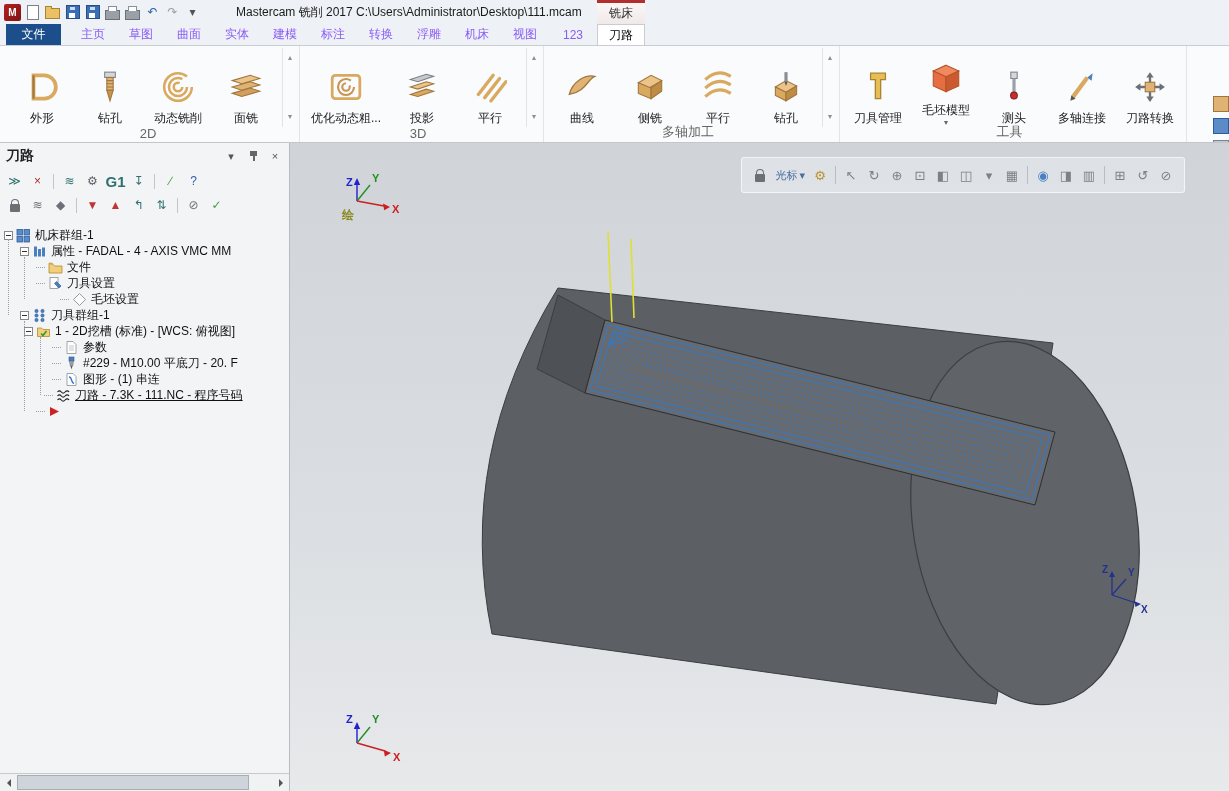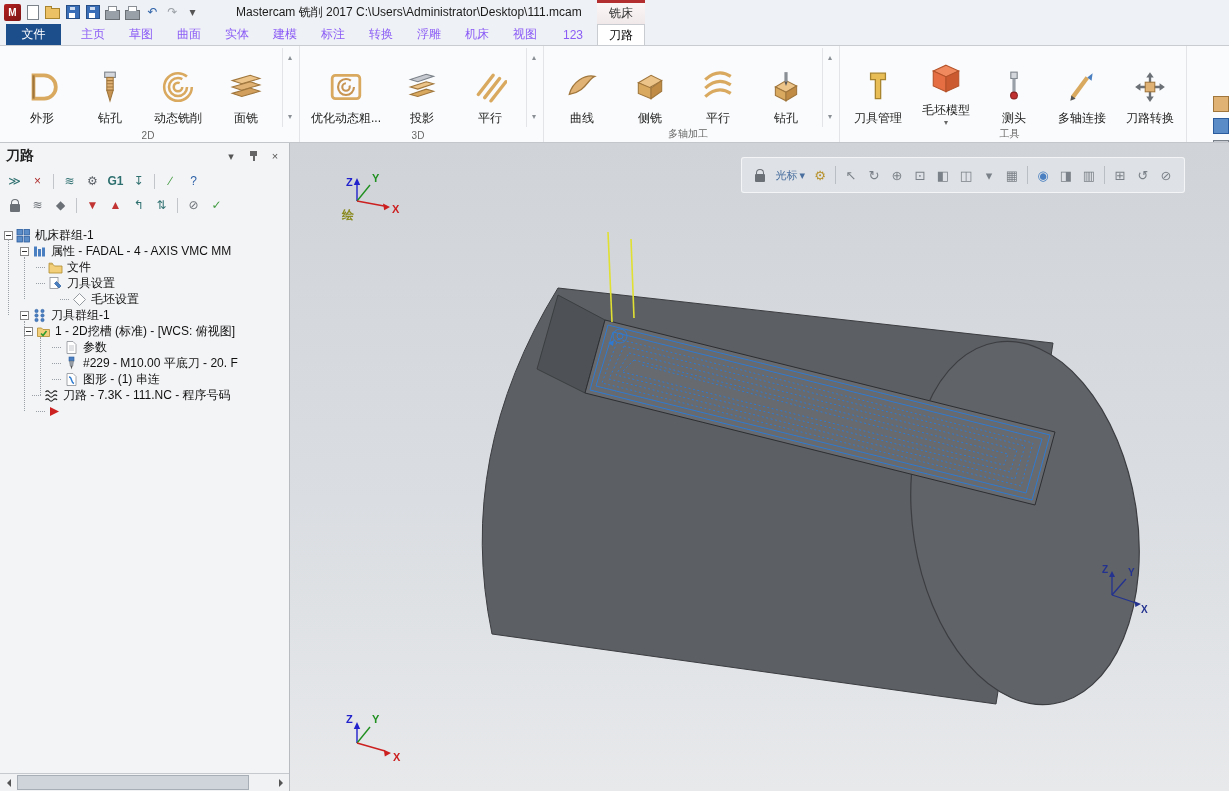--- a/index.html
+++ b/index.html
@@ -26,37 +26,37 @@
   .tab.file{width:55px;background:#1d4e8c;color:#fff;margin-right:8px}
   .tab.active{background:#fff;border:1px solid #c9ccd1;border-bottom:none;color:#000;z-index:2}
   
   #ribbon{position:absolute;left:0;top:46px;right:0;height:97px;background:#fafbfc;border-bottom:1px solid #c3c6ca;display:flex;box-sizing:border-box;padding-left:4px;overflow:hidden}
   .rgroup{display:flex;position:relative;padding:2px 2px 15px 4px;border-right:1px solid #e2e4e8;flex:none}
   .rbtns{display:flex;align-items:flex-end}
   .rbtn{display:flex;flex-direction:column;align-items:center;min-width:54px;padding:5px 7px 0;cursor:default}
   .rbtn svg{width:34px;height:34px}
   .rbtn .lbl{font-size:12px;color:#222;margin-top:2px;white-space:nowrap}
   .rbtn .drop{font-size:8px;color:#666;line-height:8px}
-  .rlabel{position:absolute;bottom:1px;left:0;right:7px;text-align:center;font-size:10px;color:#666}
+  .rlabel{position:absolute;bottom:1px;left:0;right:7px;text-align:center;font-size:13px;color:#666}
   .rmore{width:14px;margin-left:2px;border-left:1px solid #e2e4e8;display:flex;flex-direction:column;justify-content:space-between;align-items:center;padding:6px 0;color:#8a8f96;font-size:8px;line-height:8px}
   #ribbon-clip{position:absolute;right:0;top:50px;width:16px;display:flex;flex-direction:column;gap:6px}
   .clipchip{width:14px;height:14px;border:1px solid #a0763c;background:#e0b274}
   .clipchip.b{background:#5b8cc8;border-color:#2b5d9e}
   .clipchip.g{background:#c6cad0;border-color:#7c828a}
   
   #panel{position:absolute;left:0;top:143px;width:290px;bottom:0;background:#f3f4f6;border-right:1px solid #b8bbc0;box-sizing:border-box;display:flex;flex-direction:column}
   .phead{height:26px;display:flex;align-items:center;padding:0 6px;gap:6px;flex:none}
   .ptitle{font-size:14px;font-weight:bold;color:#222;flex:1}
   .phico{width:16px;height:16px;display:flex;align-items:center;justify-content:center;color:#555;font-size:11px}
   .pinico{position:relative;width:11px;height:13px}
   .pinico::before{content:"";position:absolute;left:2px;top:1px;width:7px;height:5px;background:#666}
   .pinico::after{content:"";position:absolute;left:5px;top:6px;width:2px;height:5px;background:#666}
   .ptb{height:24px;display:flex;align-items:center;padding:0 4px;gap:2px;flex:none}
   .ticon{width:19px;height:19px;display:flex;align-items:center;justify-content:center;font-size:12px;border:1px solid transparent;border-radius:2px}
-  .ticon .txt{font-size:12px;font-weight:bold}
+  .ticon .txt{font-size:15px;font-weight:bold}
   .tdiv{width:1px;height:15px;background:#c2c5c9;margin:0 3px}
   .lockico{position:relative;width:10px;height:8px;background:#6b7076;border-radius:1px;margin-top:5px}
   .lockico::before{content:"";position:absolute;top:-5px;left:1px;width:6px;height:5px;border:1.5px solid #6b7076;border-bottom:none;border-radius:4px 4px 0 0}
   #tree{position:relative;flex:1;overflow:hidden;font-size:12px;color:#111;margin-top:10px}
   .trow{height:16px;display:flex;align-items:center;white-space:nowrap;box-sizing:border-box}
   .exp{width:9px;height:9px;border:1px solid #888;background:#fff;display:flex;align-items:center;justify-content:center;margin-right:3px;box-sizing:border-box;flex:none}
   .exp::after{content:"";width:5px;height:1px;background:#333}
   .stub{width:9px;height:0;border-top:1px dotted #9aa0a6;margin-right:3px;flex:none}
   .ti{width:15px;height:15px;margin-right:4px;flex:none}
   .ti svg{width:15px;height:15px;display:block}
@@ -487,21 +487,21 @@
       <div class="trow" style="padding-left: 52px;">
         <span class="stub"></span>
         <span class="ti">
           <svg viewBox="0 0 15 15" aria-hidden="true">
             <path d="M3 1.5h6l3 3v9H3z" fill="#fff" stroke="#8a8f96" stroke-width="0.8"></path>
             <path d="M5 5c3.5 0 1.5 5.5 5 6.5" fill="none" stroke="#2e7bd0" stroke-width="1.4"></path>
           </svg>
         </span>
         <span class="tlabel">图形 - (1) 串连</span>
       </div>
-      <div class="trow" style="padding-left: 32px;">
+      <div class="trow" style="padding-left: 44px; text-decoration: underline;">
         <span class="stub"></span>
         <span class="ti">
           <svg viewBox="0 0 15 15" aria-hidden="true">
             <g fill="none" stroke="#222" stroke-width="1.1">
               <path d="M1.5 4q2-2.2 3.8 0t3.8 0t4 0"></path>
               <path d="M1.5 8q2-2.2 3.8 0t3.8 0t4 0"></path>
               <path d="M1.5 12q2-2.2 3.8 0t3.8 0t4 0"></path>
             </g>
           </svg>
         </span>

